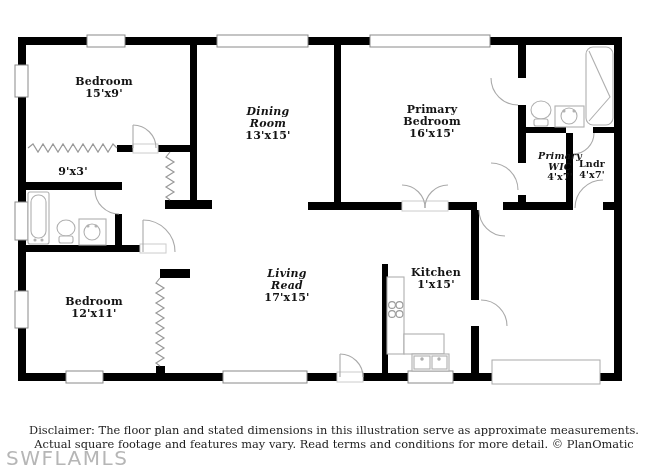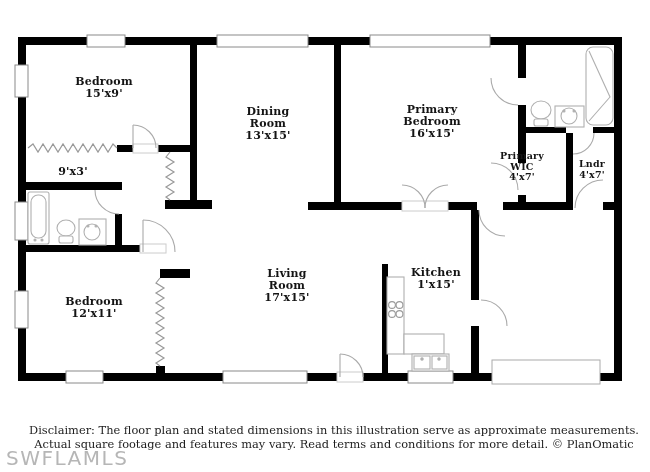--- a/index.html
+++ b/index.html
@@ -4,21 +4,21 @@
 <style>
   html,body{margin:0;padding:0;background:#fff;}
   .stage{position:relative;width:650px;height:472px;background:#fff;overflow:hidden;
          font-family:"DejaVu Serif",serif;}
   .plan-svg{position:absolute;left:0;top:0;}
   .room-label{position:absolute;transform:translate(-50%,-50%);text-align:center;
               font-weight:700;font-size:11px;line-height:1.1;color:#141414;letter-spacing:.2px;}
   .room-label .rname{display:inline-block;}
   .room-label .rdims{display:block;}
   .room-label.small{font-size:9.5px;line-height:1.12;}
-  .w50 .rname{max-width:50px;}
+  .w50 .rname{max-width:50px;font-style:italic;}
   .w72 .rname{max-width:72px;}
   .disclaimer{position:absolute;left:0;right:0;top:423px;text-align:center;
               font-size:11.4px;line-height:14px;color:#1d1d1d;padding-left:18px;}
   .watermark{position:absolute;left:6px;top:446px;
              font-family:"DejaVu Sans",sans-serif;font-size:20px;font-weight:400;
              color:#b6b6b6;letter-spacing:1.5px;}
 </style>
 </head>
 <body>
 
@@ -182,37 +182,37 @@
   <div class="room-label w50" style="left:268px;top:124px">
     <span class="rname">Dining Room</span>
     <span class="rdims">13'x15'</span>
   </div>
 
   <div class="room-label w72" style="left:432px;top:122px">
     <span class="rname">Primary Bedroom</span>
     <span class="rdims">16'x15'</span>
   </div>
 
-  <div class="room-label small w50" style="left:522px;top:167px">
+  <div class="room-label small w50" style="left:560px;top:167px">
     <span class="rname">Primary WIC</span>
     <span class="rdims">4'x7'</span>
   </div>
 
   <div class="room-label small" style="left:592px;top:170px">
     <span class="rname">Lndr</span>
     <span class="rdims">4'x7'</span>
   </div>
 
   <div class="room-label" style="left:94px;top:308px">
     <span class="rname">Bedroom</span>
     <span class="rdims">12'x11'</span>
   </div>
 
   <div class="room-label w50" style="left:287px;top:286px">
-    <span class="rname">Living Room</span>
+    <span class="rname">Living Read</span>
     <span class="rdims">17'x15'</span>
   </div>
 
   <div class="room-label" style="left:436px;top:279px">
     <span class="rname">Kitchen</span>
     <span class="rdims">1'x15'</span>
   </div>
 
 
   <div class="disclaimer">

